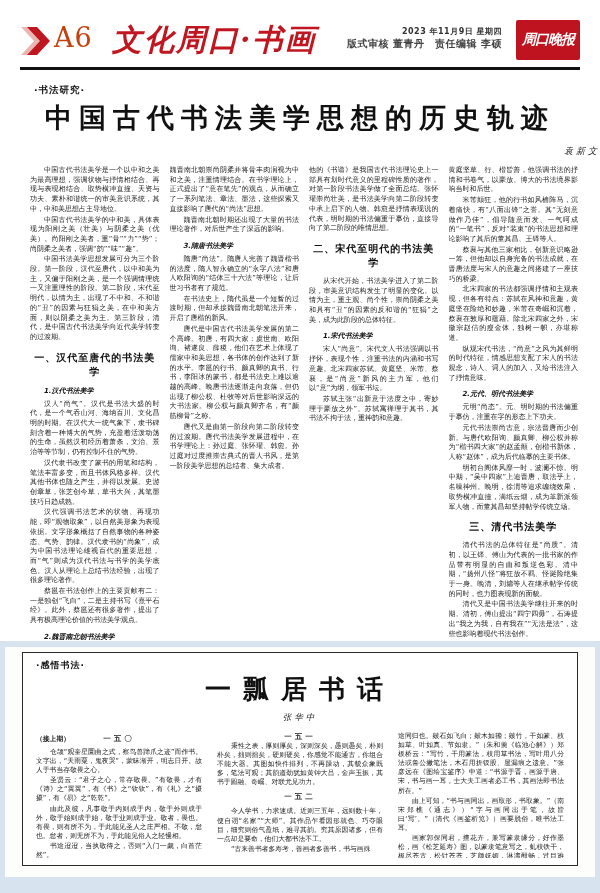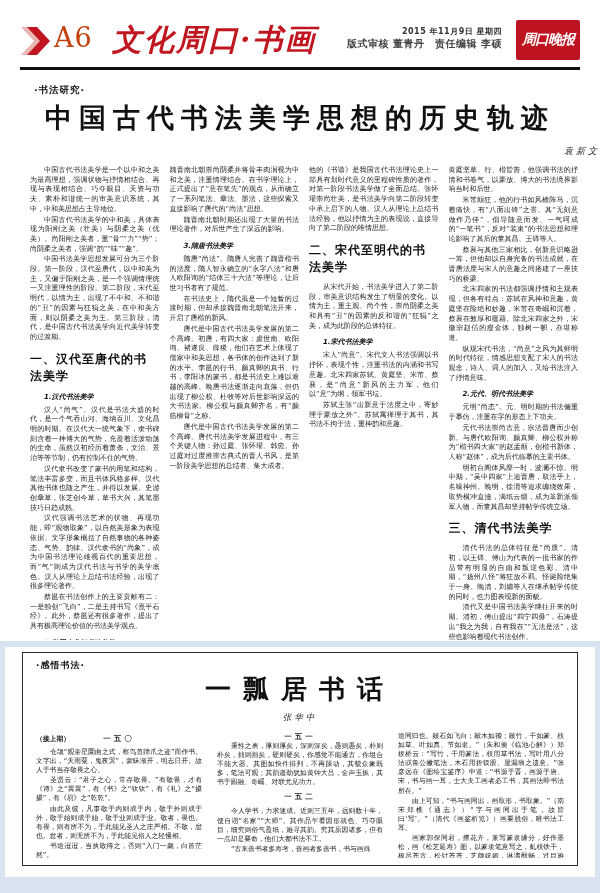--- a/index.html
+++ b/index.html
@@ -49,21 +49,21 @@
     position:absolute; left:30px; top:166px; width:548px; height:474px;
     display:flex; gap:10px;
   }
   .text-col { flex:1 1 0; height:100%; overflow:hidden; }
   .para {
     font-size:7px; line-height:9.7px; text-align:justify; color:#222;
     text-indent:14px; margin-bottom:1px;
   }
   .para.cont { text-indent:0; }
   .col-heading {
-    font-size:12px; font-weight:bold; color:#111;
+    font-size:10px; font-weight:bold; text-align:center; color:#111;
     margin:8px 0 7px 0; letter-spacing:1px;
   }
   .col-subheading {
     font-size:7px; font-weight:bold; font-style:italic; color:#111;
     margin:6px 0 4px 0; text-indent:14px;
   }
 
   
   .bottom-zone { position:absolute; left:0; top:641px; width:600px; height:252px; background:#d7e4ef;padding-left:20px; }
   .bottom-sheet { position:absolute; left:5px; right:5px; top:6px; height:230px; background:#fdfdfc; }
@@ -89,55 +89,55 @@
 <body>
 
 <div class="masthead">
   <svg class="chev" width="34" height="34" viewBox="0 0 34 34">
     <polygon points="1,3 10,3 23,17 10,31 1,31 14,17" fill="#eab6b2"></polygon>
     <polygon points="7,3 17,3 30,17 17,31 7,31 20,17" fill="#c0161f"></polygon>
   </svg>
   <div class="pageno">A6</div>
   <div class="section-title">文化周口·书画</div>
   <div class="mast-right">
-    <div class="date-line">2015 年11月9日 星期四</div>
+    <div class="date-line">2023 年11月9日 星期四</div>
     <div class="staff-line">版式审核 董青丹　责任编辑 李硕</div>
   </div>
   <div class="paper-logo">周口晚报</div>
 </div>
 <div class="head-rule"></div>
 
 <div class="a1-label">·书法研究·</div>
 <div class="a1-title">中国古代书法美学思想的历史轨迹</div>
 <div class="a1-author">袁新文</div>
 <div class="a1-cols" id="a1-cols">
     <div class="text-col">
-      <p class="para">中国古代书法美学是一个以中和之美为最高理想，强调状物与抒情相结合、再现与表现相结合、巧夺眼目、天资与功夫、素朴和谐统一的审美意识系统，其中，中和美思想占主导地位。</p>
+      <p class="para">中国古代书法美学是一个以中和之美为最高理想，强调状物与抒情相结合、再现与表现相结合、取势横冲直撞、天资与功夫、素朴和谐统一的审美意识系统，其中，中和美思想占主导地位。</p>
       <p class="para">中国古代书法美学的中和美，具体表现为阳刚之美（壮美）与阴柔之美（优美）。尚阳刚之美者，重“骨”“力”“势”；尚阴柔之美者，强调“韵”“味”“趣”。</p>
       <p class="para">中国书法美学思想发展可分为三个阶段。第一阶段，汉代至唐代，以中和美为主，又偏于阳刚之美，是一个强调情理统一又注重理性的阶段。第二阶段，宋代至明代，以情为主，出现了不中和、不和谐的“丑”的因素与狂狷之美，在中和美方面，则以阴柔之美为主。第三阶段，清代，是中国古代书法美学向近代美学转变的过渡期。</p>
       <div class="col-heading">一、汉代至唐代的书法美学</div>
       <div class="col-subheading">1.汉代书法美学</div>
       <p class="para">汉人“尚气”。汉代是书法大盛的时代，是一个气吞山河、海纳百川、文化昌明的时期。在汉代大一统气象下，隶书碑刻含着一种博大的气势，充盈着活泼动荡的生命，虽然汉初经历着萧条，文治、景治等等节制，仍有控制不住的气势。</p>
       <p class="para">汉代隶书改变了篆书的用笔和结构，笔法丰富多变，而且书体风格多样。汉代其他书体也随之产生，并得以发展。史游创章草，张芝创今草，草书大兴，其笔墨技巧日趋成熟。</p>
       <p class="para">汉代强调书法艺术的状物、再现功能，即“观物取象”，以自然美形象为表现依据。文字形象概括了自然事物的各种姿态、气势、韵律。汉代隶书的“尚象”，成为中国书法理论雄视百代的重要思想，而“气”则成为汉代书法与书学的美学底色。汉人从理论上总结书法经验，出现了很多理论著作。</p>
       <p class="para">蔡邕在书法创作上的主要贡献有二：一是独创“飞白”，二是主持书写《熹平石经》。此外，蔡邕还有很多著作，提出了具有极高理论价值的书法美学观点。</p>
       <div class="col-subheading">2.魏晋南北朝书法美学</div>
       <p class="para">魏晋南北朝时期，儒学衰微、玄学兴起，佛、道二教广泛传播，这也影响了书法艺术的发展。王羲之的书法深受老庄思想的影响。</p>
     </div>
     <div class="text-col">
       <p class="para cont">魏晋南北朝崇尚阴柔并将骨丰肉润视为中和之美，注重情理结合。在书学理论上，正式提出了“意在笔先”的观点，从而确立了一系列笔法、章法、墨法，这些探索又直接影响了唐代的“尚法”思想。</p>
       <p class="para">魏晋南北朝时期还出现了大量的书法理论著作，对后世产生了深远的影响。</p>
       <div class="col-subheading">3.隋唐书法美学</div>
       <p class="para">隋唐“尚法”。隋唐人完善了魏晋楷书的法度，隋人智永确立的“永字八法”和唐人欧阳询的“结体三十六法”等理论，让后世习书者有了规范。</p>
       <p class="para">在书法史上，隋代虽是一个短暂的过渡时期，但却承接魏晋南北朝笔法开来，开启了唐楷的新风。</p>
       <p class="para">唐代是中国古代书法美学发展的第二个高峰。初唐，有四大家：虞世南、欧阳询、褚遂良、薛稷，他们在艺术上体现了儒家中和美思想，各书体的创作达到了新的水平。李邕的行书、颜真卿的真书、行书，李阳冰的篆书，都是书法史上难以逾越的高峰。晚唐书法逐渐走向衰落，但仍出现了柳公权、杜牧等对后世影响深远的大书法家。柳公权与颜真卿齐名，有“颜筋柳骨”之称。</p>
-      <p class="para">唐代是中国古代书法美学发展的第二个高峰。唐代书法美学发展进程中，有三个关键人物：孙过庭、张怀瓘、韩愈。孙过庭对过度推崇古典式的晋人书风，是第一阶段美学思想的总结者、集大成者。</p>
+      <p class="para">唐代又是由第一阶段向第二阶段转变的过渡期。唐代书法美学发展进程中，在书学理论上：孙过庭、张怀瓘、韩愈。孙过庭对过度推崇古典式的晋人书风，是第一阶段美学思想的总结者、集大成者。</p>
     </div>
     <div class="text-col">
-      <p class="para cont">他的《书谱》是我国古代书法理论史上一部具有划时代意义的里程碑性质的著作，对第一阶段书法美学做了全面总结。张怀瓘崇尚壮美，是书法美学向第二阶段转变中承上启下的人物。汉人从理论上总结书法经验，他以抒情为主的表现说，直接导向了第二阶段的唯情思想。</p>
+      <p class="para cont">他的《书谱》是我国古代书法理论史上一部具有划时代意义的里程碑性质的著作，对第一阶段书法美学做了全面总结。张怀瓘崇尚壮美，是书法美学向第二阶段转变中承上启下的人物。韩愈是抒情表现说的代表，明时期的书法偏重于摹仿，直接导向了第二阶段的唯情思想。</p>
       <div class="col-heading">二、宋代至明代的书法美学</div>
       <p class="para">从宋代开始，书法美学进入了第二阶段，审美意识结构发生了明显的变化。以情为主，重主观、尚个性，崇尚阴柔之美和具有“丑”的因素的反和谐的“狂狷”之美，成为此阶段的总体特征。</p>
       <div class="col-subheading">1.宋代书法美学</div>
       <p class="para">宋人“尚意”。宋代文人书法强调以书抒怀，表现个性，注重书法的内涵和书写意趣。北宋四家苏轼、黄庭坚、米芾、蔡襄，是“尚意”新风的主力军，他们以“意”为纲，领军书坛。</p>
       <p class="para">苏轼主张“出新意于法度之中，寄妙理于豪放之外”。苏轼寓禅理于其书，其书法不拘于法，重神韵和意趣。</p>
     </div>
     <div class="text-col">
       <p class="para cont">黄庭坚草、行、楷皆善，他强调书法的抒情和书卷气，以豪放、博大的书法境界影响当时和后世。</p>
       <p class="para">米芾颠狂，他的行书如风樯阵马，沉着痛快，有“八面出锋”之誉。其“无刻意做作乃佳”，倡导随意而发、一气呵成的“一笔书”，反对“装束”的书法思想和理论影响了其后的董其昌、王铎等人。</p>
       <p class="para">蔡襄与其他三家相比，创新意识略逊一筹，但他却以自身完备的书法成就，在晋唐法度与宋人的意趣之间搭建了一座技巧的桥梁。</p>

